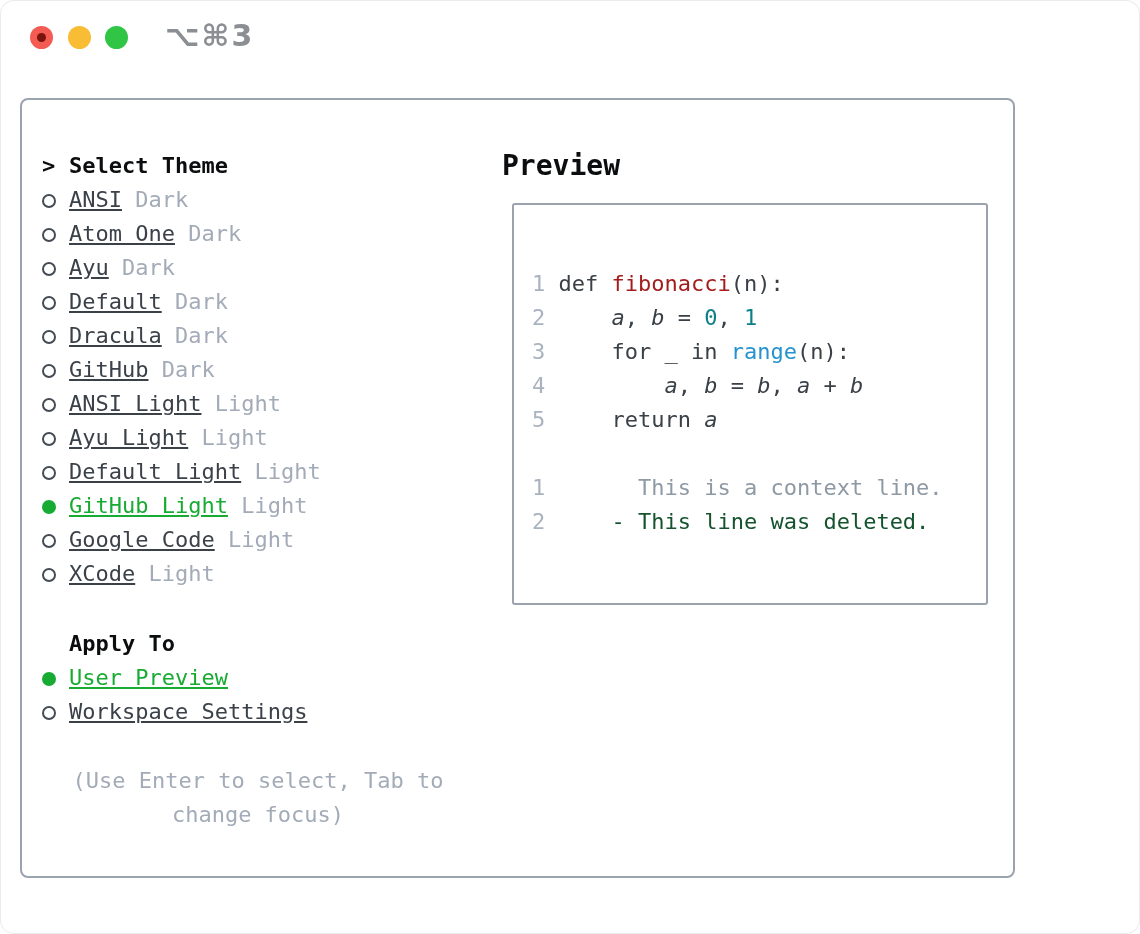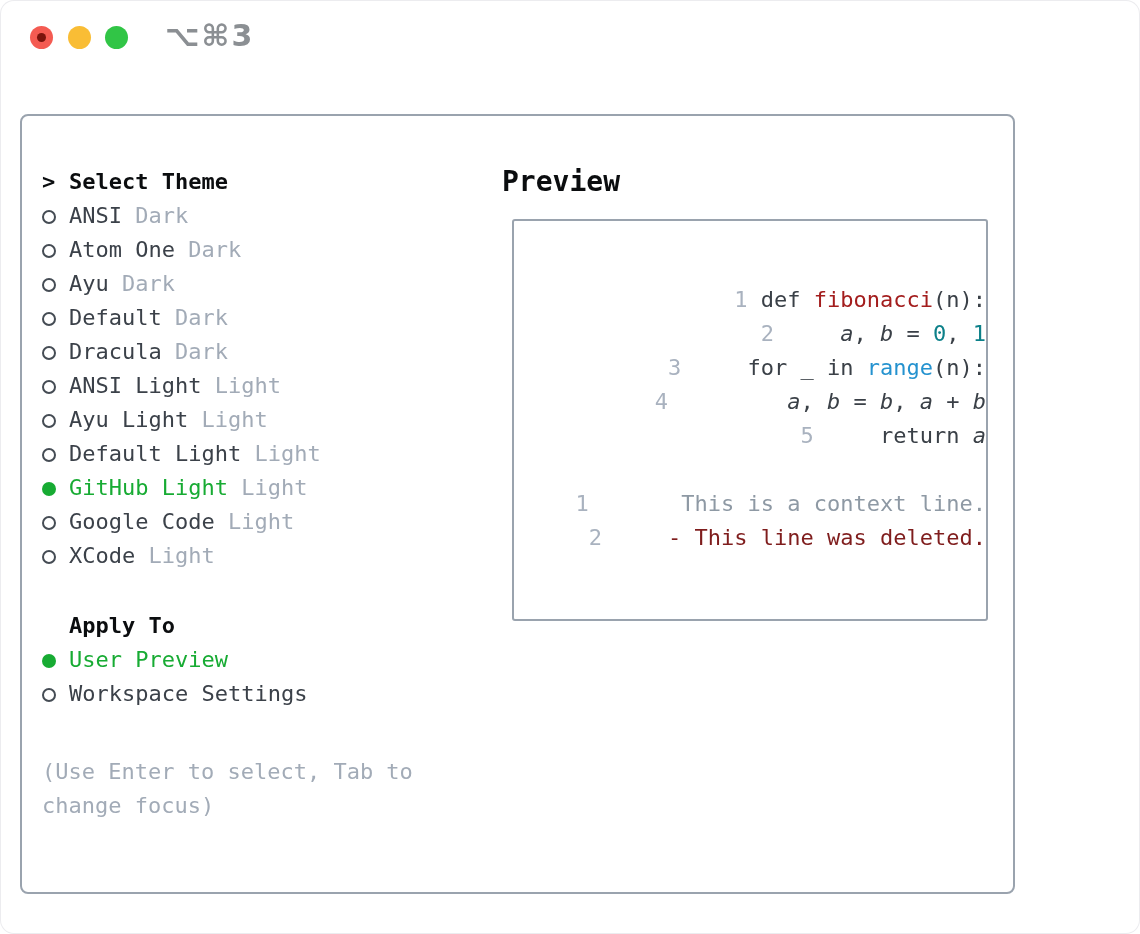--- a/index.html
+++ b/index.html
@@ -47,21 +47,21 @@
     left: 165px; top: 18px;
     font-family: "DejaVu Sans", sans-serif;
     font-weight: bold;
     font-size: 30px;
     letter-spacing: 2px;
     color: #8b8f93;
   }
   
   .panel {
     position: absolute;
-    left: 20px; top: 114px;
+    left: 20px; top: 98px;
     width: 995px; height: 780px;
     box-sizing: border-box;
     border: 2px solid #9aa3ae;
     border-radius: 8px;
     background: #ffffff;
     display: flex;
     padding: 49px 0 0 20px;
   }
   .left-col { width: 460px; flex: 0 0 460px; }
   .right-col { flex: 1; }
@@ -88,68 +88,68 @@
     box-sizing: border-box;
     border-radius: 50%;
     vertical-align: -1px;
   }
   .dot.hollow { border: 2px solid #454c54; }
   .dot.filled { background: #17ab33; }
   .header-text {
     font-weight: bold;
     color: #0b0d0f;
   }
-  .item-name { color: #3b4149; }
+  .item-name { color: #3b4149; text-decoration: underline; }
   .item-name.selected { color: #17ab33; text-align: center; }
   .item-tag { color: #a2abb7; }
   .apply-header { margin-top: 36px; }
   .footer {
-    margin-top: 44px;
+    margin-top: 35px;
     width: 432px;
     font-size: 22px;
     line-height: 34px;
     color: #a2abb7;
     white-space: normal;
+    text-align: center;
   }
   
   .preview-header {
     height: 34px;
     line-height: 34px;
     font-size: 28px;
     font-weight: bold;
     color: #0b0d0f;
   }
   .preview-box {
     margin-left: 10px;
     margin-top: 20px;
     width: 476px;
     height: 402px;
     box-sizing: border-box;
     border: 2px solid #9aa3ae;
     border-radius: 3px;
     padding: 28px 0 0 18px;
     overflow: hidden;
-    text-align: right;
   }
   .code-line {
     min-height: 34px;
     height: 34px;
     line-height: 34px;
     font-size: 22px;
     white-space: pre;
   }
   .ln  { color: #a9b2bf; }
   .tok-k   { color: #3a4047; }
   .tok-p   { color: #3a4047; }
   .tok-f   { color: #a31d1d; }
   .tok-num { color: #0c8089; }
   .tok-b   { color: #2492cf; }
   .tok-v   { color: #3a4047; font-style: italic; }
   .tok-ctx { color: #8e99a4; }
-  .tok-del { color: #7f1d1d; margin-top: 22px; }
+  .tok-del { color: #14532d; margin-top: 22px; }
   .tok-add { color: #11b529; }
 </style>
 </head>
 <body>
 
 <div class="window">
 
   <div class="titlebar">
     <span class="light red">
       <span class="inner-dot"></span>
@@ -165,20 +165,21 @@
       <div class="row">
         <span class="marker caret">&gt;</span><span class="header-text">Select Theme</span>
       </div>
 
       <div id="theme-list">
           <div class="row"><span class="marker"><span class="dot hollow"></span></span><span class="item-name">ANSI</span> <span class="item-tag">Dark</span></div>
           <div class="row"><span class="marker"><span class="dot hollow"></span></span><span class="item-name">Atom One</span> <span class="item-tag">Dark</span></div>
           <div class="row"><span class="marker"><span class="dot hollow"></span></span><span class="item-name">Ayu</span> <span class="item-tag">Dark</span></div>
           <div class="row"><span class="marker"><span class="dot hollow"></span></span><span class="item-name">Default</span> <span class="item-tag">Dark</span></div>
           <div class="row"><span class="marker"><span class="dot hollow"></span></span><span class="item-name">Dracula</span> <span class="item-tag">Dark</span></div>
+          <div class="row"><span class="marker"><span class="dot hollow"></span></span><span class="item-name">GitHub</span> <span class="item-tag">Dark</span></div>
           <div class="row"><span class="marker"><span class="dot hollow"></span></span><span class="item-name">ANSI Light</span> <span class="item-tag">Light</span></div>
           <div class="row"><span class="marker"><span class="dot hollow"></span></span><span class="item-name">Ayu Light</span> <span class="item-tag">Light</span></div>
           <div class="row"><span class="marker"><span class="dot hollow"></span></span><span class="item-name">Default Light</span> <span class="item-tag">Light</span></div>
           <div class="row"><span class="marker"><span class="dot filled"></span></span><span class="item-name selected">GitHub Light</span> <span class="item-tag">Light</span></div>
           <div class="row"><span class="marker"><span class="dot hollow"></span></span><span class="item-name">Google Code</span> <span class="item-tag">Light</span></div>
           <div class="row"><span class="marker"><span class="dot hollow"></span></span><span class="item-name">XCode</span> <span class="item-tag">Light</span></div>
         </div>
 
       <div class="row apply-header">
         <span class="marker"></span><span class="header-text">Apply To</span>

